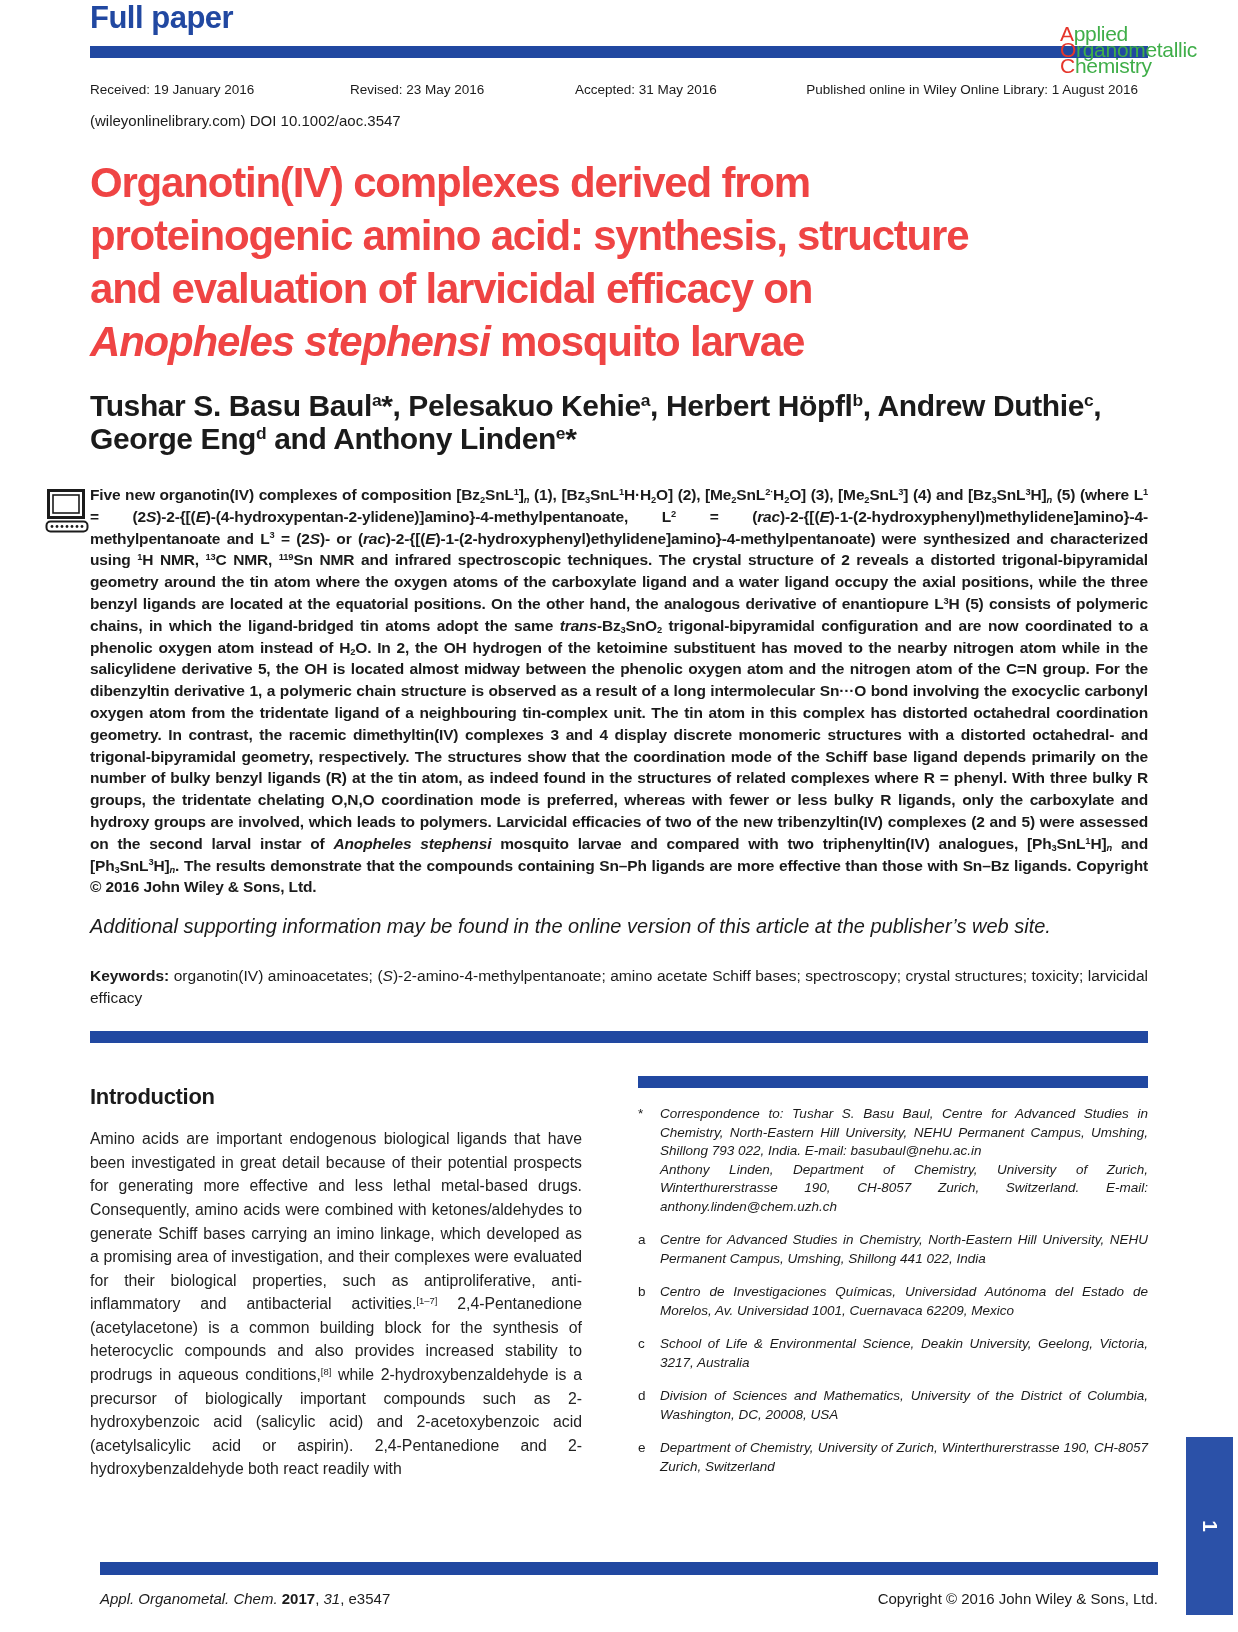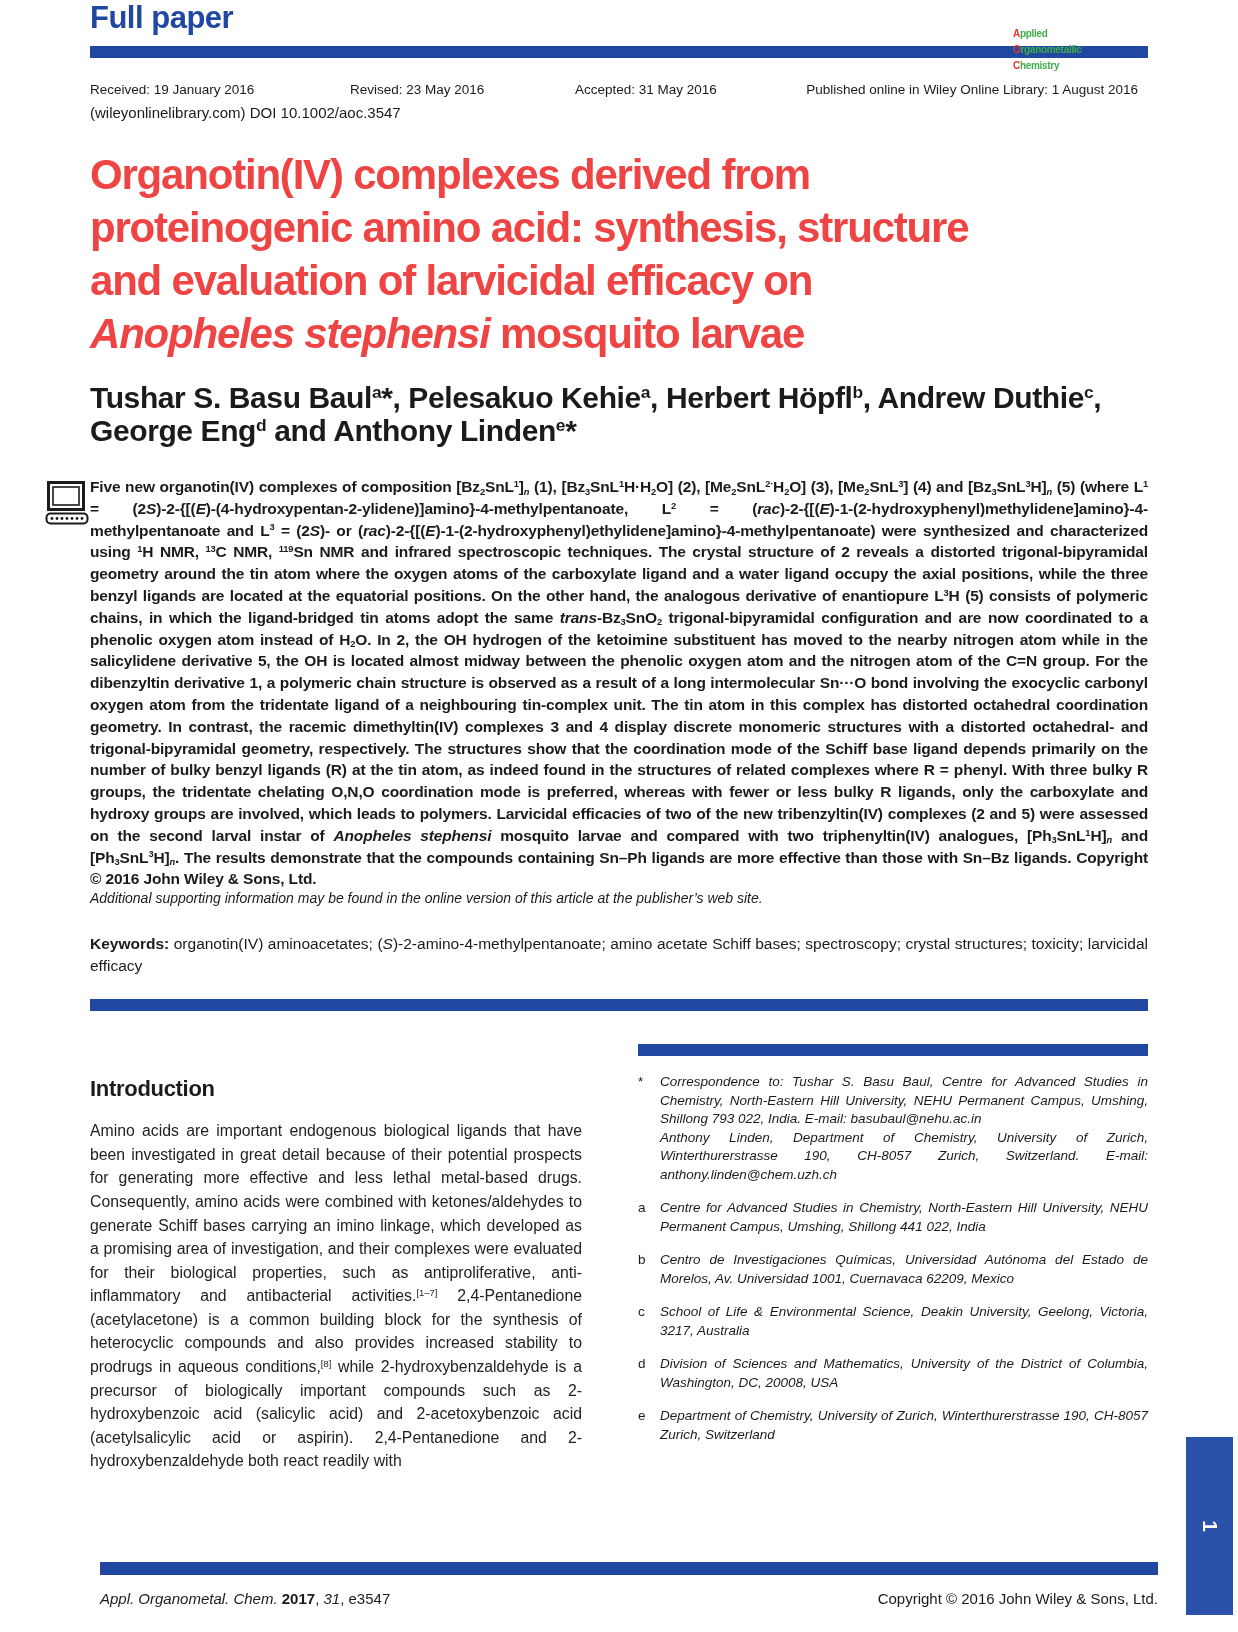--- a/index.html
+++ b/index.html
@@ -10,36 +10,36 @@
     color:#1b1b1b;
     -webkit-font-smoothing:antialiased;
   }
   .content { position:absolute; left:90px; top:0; width:1058px; }
 
   .full-paper {
     font-size:31px; font-weight:bold; color:#2148A1;
     letter-spacing:-0.5px;
   }
   .logo {
-    position:absolute; left:923px; top:26px; font-size:10px; font-weight:bold;
+    position:absolute; left:970px; top:26px; font-size:21px; font-weight:normal;
     line-height:16px; letter-spacing:-0.3px;
   }
   .logo .init { color:#E5352B; }
   .logo .rest { color:#3FAE49; }
 
   .rule { background:#2148A1; width:100%; }
   .bar-header { height:12px; margin-top:10px; }
   .dates { position:relative; height:17px; margin-top:9px; font-size:13.5px; color:#1b1b1b; }
   .dates span { position:absolute; top:15px; white-space:nowrap; }
   .d-received { left:0; }
   .d-revised { left:260px; }
   .d-accepted { left:485px; }
   .d-published { right:10px; }
 
-  .doi { margin-top:20px; font-size:15px; }
+  .doi { margin-top:28px; font-size:15px; }
 
   h1.title {
     margin-top:27px; font-size:42px; line-height:53px; font-weight:bold;
     letter-spacing:-1.2px; color:#ef4444;
   }
   .authors {
     margin-top:21px; font-size:30px; line-height:33px; font-weight:bold;
     letter-spacing:-0.4px;
   }
   .authors sup { font-size:58%; top:-0.55em; }
@@ -47,29 +47,29 @@
   .abstract-wrap { position:relative; margin-top:29px; }
   .si-icon { position:absolute; left:-45px; top:3px; }
   .abstract {
     font-size:15.5px; line-height:21.8px; font-weight:bold; text-align:justify;
     letter-spacing:-0.15px;
   }
   sub,sup { font-size:60%; line-height:0; position:relative; vertical-align:baseline; }
   sup { top:-0.55em; } sub { top:0.28em; }
   .it { font-style:italic; } .bd { font-weight:bold; }
 
-  .support-note { font-size:14px; font-style:italic; }
+  .support-note { margin-top:17px; font-size:20px; font-style:italic; }
 
   .keywords { margin-top:27px; font-size:15.5px; line-height:22px; text-align:justify; }
   .kw-label { font-weight:bold; }
 
   .bar-mid { height:12px; margin-top:22px; }
 
   .columns { display:flex; width:100%; }
-  .col-left  { width:492px; padding-top:65px; }
+  .col-left  { width:492px; padding-top:41px; }
   .col-right { width:510px; margin-left:56px; padding-top:33px; }
 
   .intro-heading { font-size:22px; font-weight:bold; letter-spacing:-0.3px; }
   .intro-para {
     margin-top:17px; font-size:15.8px; line-height:23.6px; text-align:justify;
     color:#222;
   }
 
   .bar-right { height:12px; margin-bottom:17px; }
   .note-row { display:flex; font-size:13.5px; line-height:18.5px; }

